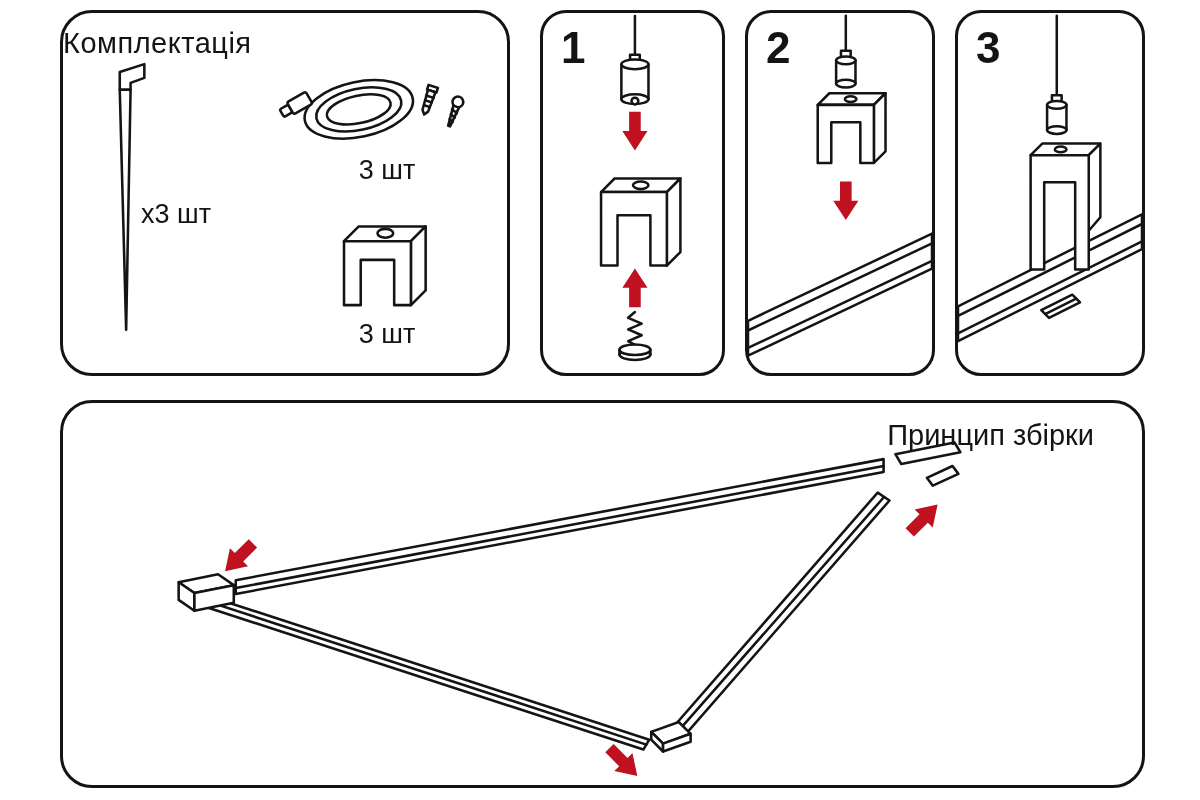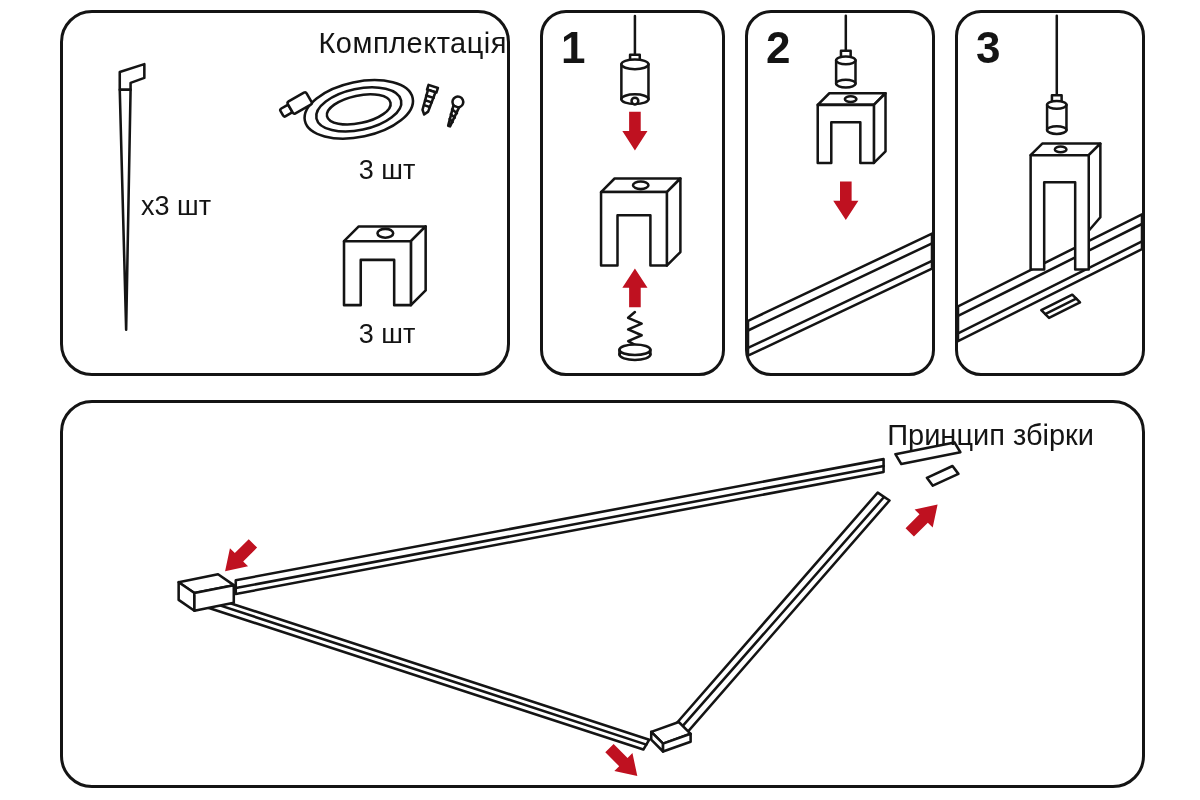--- a/index.html
+++ b/index.html
@@ -8,24 +8,24 @@
               font-family:"Liberation Sans", sans-serif; color:#141414; }
   .canvas { position:relative; width:1200px; height:800px; background:#fff; overflow:hidden; }
   .panel { position:absolute; background:#fff; border:3px solid var(--line); }
   .panel > svg { position:absolute; left:0; top:0; width:100%; height:100%; display:block; }
   .kit      { left:60px;  top:10px;  width:450px;  height:366px; border-radius:32px; }
   .step1    { left:540px; top:10px;  width:185px;  height:366px; border-radius:26px; }
   .step2    { left:745px; top:10px;  width:190px;  height:366px; border-radius:26px; }
   .step3    { left:955px; top:10px;  width:190px;  height:366px; border-radius:26px; }
   .assembly { left:60px;  top:400px; width:1085px; height:388px; border-radius:32px; }
 
-  .kit-title { position:absolute; top:14px; left:0; width:100%; text-align:right;
+  .kit-title { position:absolute; top:14px; left:0; width:100%; text-align:left;
                font-size:29px; font-weight:500; letter-spacing:.5px; z-index:2; }
   .count-label { position:absolute; font-size:27px; font-weight:500; z-index:2; }
-  .rod-label     { left:78px;  top:178px; }
+  .rod-label     { left:78px;  top:186px; }
   .cable-label   { left:272px; top:142px; width:104px; text-align:center; }
   .bracket-label { left:272px; top:306px; width:104px; text-align:center; }
   .step-num { position:absolute; left:18px; top:10px; font-size:44px; font-weight:700; z-index:2; }
   .assembly-title { position:absolute; top:16px; right:48px; font-size:29px; font-weight:500; z-index:2;text-align:right; }
 
   .ln { fill:none; stroke:var(--line); stroke-width:2.6; stroke-linecap:round; stroke-linejoin:round; }
   .fw { fill:#ffffff; stroke:var(--line); stroke-width:2.6; stroke-linejoin:round; }
   .arrow { fill:var(--accent); stroke:none; }
 </style>
 </head>

